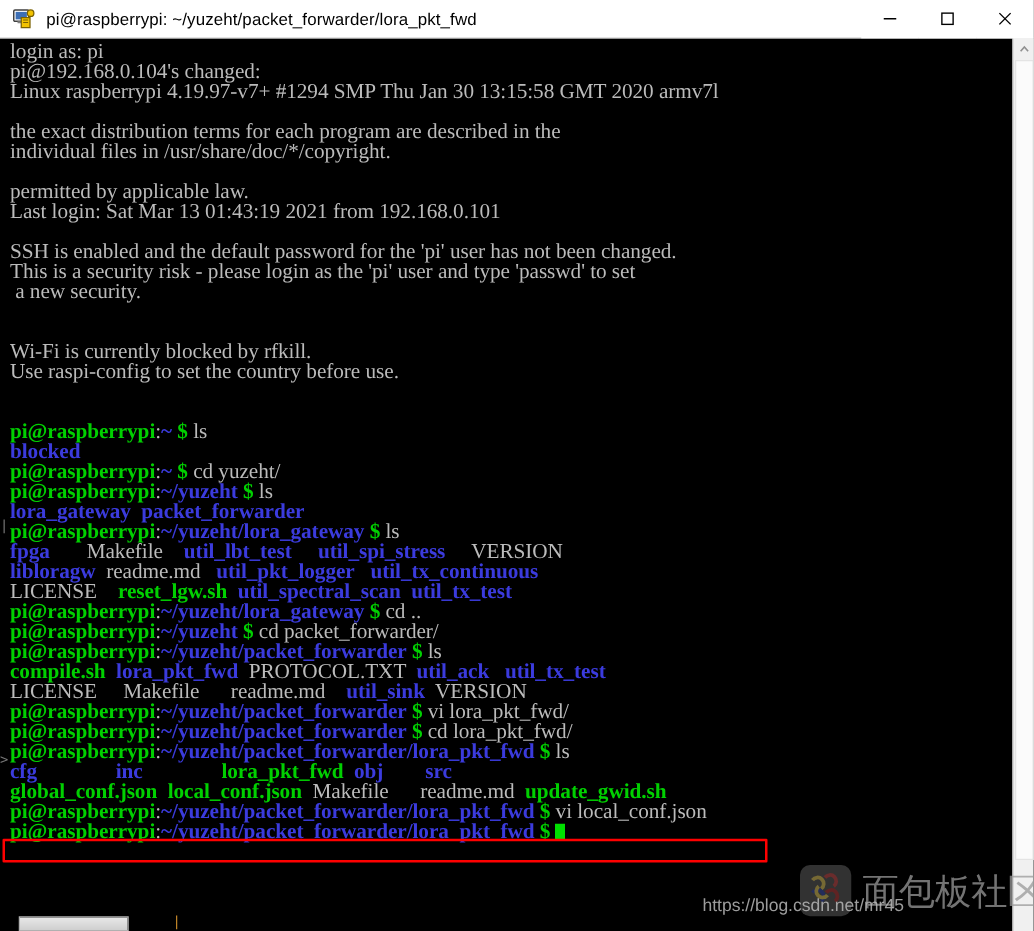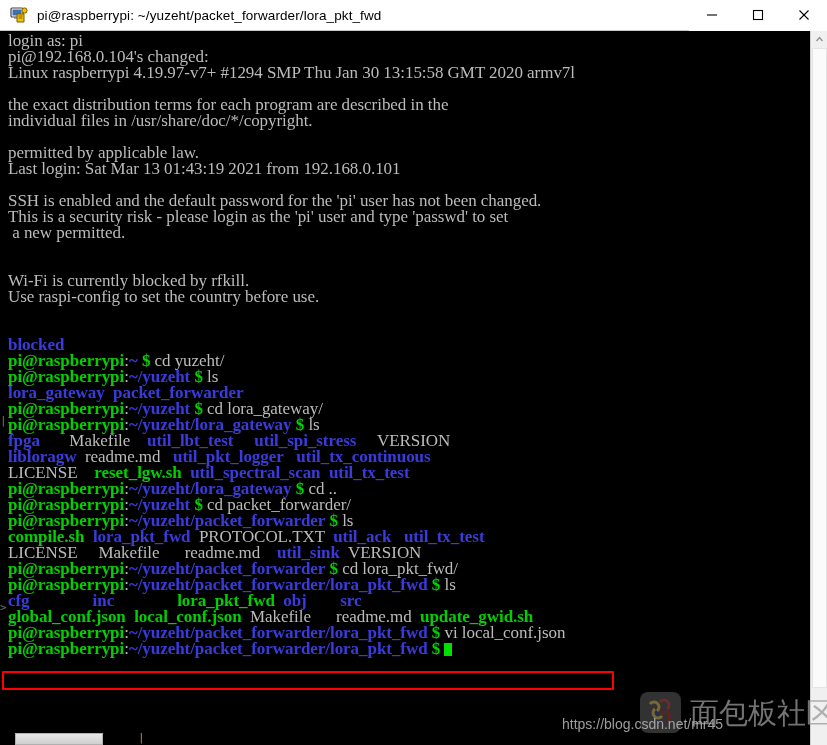--- a/index.html
+++ b/index.html
@@ -249,41 +249,42 @@
         <div class="line"><span class="c-white">Linux raspberrypi 4.19.97-v7+ #1294 SMP Thu Jan 30 13:15:58 GMT 2020 armv7l</span></div>
         <div class="line"><span class="c-white"></span></div>
         <div class="line"><span class="c-white">the exact distribution terms for each program are described in the</span></div>
         <div class="line"><span class="c-white">individual files in /usr/share/doc/*/copyright.</span></div>
         <div class="line"><span class="c-white"></span></div>
         <div class="line"><span class="c-white">permitted by applicable law.</span></div>
         <div class="line"><span class="c-white">Last login: Sat Mar 13 01:43:19 2021 from 192.168.0.101</span></div>
         <div class="line"><span class="c-white"></span></div>
         <div class="line"><span class="c-white">SSH is enabled and the default password for the 'pi' user has not been changed.</span></div>
         <div class="line"><span class="c-white">This is a security risk - please login as the 'pi' user and type 'passwd' to set</span></div>
-        <div class="line"><span class="c-white"> a new permitted.</span></div>
+        <div class="line"><span class="c-white"> a new security.</span></div>
         <div class="line"><span class="c-white"></span></div>
         <div class="line"><span class="c-white"></span></div>
         <div class="line"><span class="c-white">Wi-Fi is currently blocked by rfkill.</span></div>
         <div class="line"><span class="c-white">Use raspi-config to set the country before use.</span></div>
         <div class="line"><span class="c-white"></span></div>
         <div class="line"><span class="c-white"></span></div>
+        <div class="line"><span class="c-green">pi@raspberrypi</span><span class="c-white">:</span><span class="c-blue">~</span><span class="c-white"> </span><span class="c-green">$</span><span class="c-white"> ls</span></div>
         <div class="line"><span class="c-blue">blocked</span></div>
         <div class="line"><span class="c-green">pi@raspberrypi</span><span class="c-white">:</span><span class="c-blue">~</span><span class="c-white"> </span><span class="c-green">$</span><span class="c-white"> cd yuzeht/</span></div>
         <div class="line"><span class="c-green">pi@raspberrypi</span><span class="c-white">:</span><span class="c-blue">~/yuzeht</span><span class="c-white"> </span><span class="c-green">$</span><span class="c-white"> ls</span></div>
         <div class="line"><span class="c-blue">lora_gateway</span><span class="c-white">  </span><span class="c-blue">packet_forwarder</span></div>
-        <div class="line"><span class="c-green">pi@raspberrypi</span><span class="c-white">:</span><span class="c-blue">~/yuzeht</span><span class="c-white"> </span><span class="c-green">$</span><span class="c-white"> cd lora_gateway/</span></div>
         <div class="line"><span class="c-green">pi@raspberrypi</span><span class="c-white">:</span><span class="c-blue">~/yuzeht/lora_gateway</span><span class="c-white"> </span><span class="c-green">$</span><span class="c-white"> ls</span></div>
         <div class="line"><span class="c-blue">fpga</span><span class="c-white">       Makefile    </span><span class="c-blue">util_lbt_test</span><span class="c-white">     </span><span class="c-blue">util_spi_stress</span><span class="c-white">     VERSION</span></div>
         <div class="line"><span class="c-blue">libloragw</span><span class="c-white">  readme.md   </span><span class="c-blue">util_pkt_logger</span><span class="c-white">   </span><span class="c-blue">util_tx_continuous</span></div>
         <div class="line"><span class="c-white">LICENSE    </span><span class="c-green">reset_lgw.sh</span><span class="c-white">  </span><span class="c-blue">util_spectral_scan</span><span class="c-white">  </span><span class="c-blue">util_tx_test</span></div>
         <div class="line"><span class="c-green">pi@raspberrypi</span><span class="c-white">:</span><span class="c-blue">~/yuzeht/lora_gateway</span><span class="c-white"> </span><span class="c-green">$</span><span class="c-white"> cd ..</span></div>
         <div class="line"><span class="c-green">pi@raspberrypi</span><span class="c-white">:</span><span class="c-blue">~/yuzeht</span><span class="c-white"> </span><span class="c-green">$</span><span class="c-white"> cd packet_forwarder/</span></div>
         <div class="line"><span class="c-green">pi@raspberrypi</span><span class="c-white">:</span><span class="c-blue">~/yuzeht/packet_forwarder</span><span class="c-white"> </span><span class="c-green">$</span><span class="c-white"> ls</span></div>
         <div class="line"><span class="c-green">compile.sh</span><span class="c-white">  </span><span class="c-blue">lora_pkt_fwd</span><span class="c-white">  PROTOCOL.TXT  </span><span class="c-blue">util_ack</span><span class="c-white">   </span><span class="c-blue">util_tx_test</span></div>
         <div class="line"><span class="c-white">LICENSE     Makefile      readme.md    </span><span class="c-blue">util_sink</span><span class="c-white">  VERSION</span></div>
+        <div class="line"><span class="c-green">pi@raspberrypi</span><span class="c-white">:</span><span class="c-blue">~/yuzeht/packet_forwarder</span><span class="c-white"> </span><span class="c-green">$</span><span class="c-white"> vi lora_pkt_fwd/</span></div>
         <div class="line"><span class="c-green">pi@raspberrypi</span><span class="c-white">:</span><span class="c-blue">~/yuzeht/packet_forwarder</span><span class="c-white"> </span><span class="c-green">$</span><span class="c-white"> cd lora_pkt_fwd/</span></div>
         <div class="line"><span class="c-green">pi@raspberrypi</span><span class="c-white">:</span><span class="c-blue">~/yuzeht/packet_forwarder/lora_pkt_fwd</span><span class="c-white"> </span><span class="c-green">$</span><span class="c-white"> ls</span></div>
         <div class="line"><span class="c-blue">cfg</span><span class="c-white">               </span><span class="c-blue">inc</span><span class="c-white">               </span><span class="c-green">lora_pkt_fwd</span><span class="c-white">  </span><span class="c-blue">obj</span><span class="c-white">        </span><span class="c-blue">src</span></div>
         <div class="line"><span class="c-green">global_conf.json</span><span class="c-white">  </span><span class="c-green">local_conf.json</span><span class="c-white">  Makefile      readme.md  </span><span class="c-green">update_gwid.sh</span></div>
         <div class="line"><span class="c-green">pi@raspberrypi</span><span class="c-white">:</span><span class="c-blue">~/yuzeht/packet_forwarder/lora_pkt_fwd</span><span class="c-white"> </span><span class="c-green">$</span><span class="c-white"> vi local_conf.json</span></div>
         <div class="line"><span class="c-green">pi@raspberrypi</span><span class="c-white">:</span><span class="c-blue">~/yuzeht/packet_forwarder/lora_pkt_fwd</span><span class="c-white"> </span><span class="c-green">$</span><span class="c-white"> </span><span class="cursor"></span></div>
       </div>
 
     <div class="redbox" style="left:2px; top:640px; width:612px; height:19px;"></div>
 

